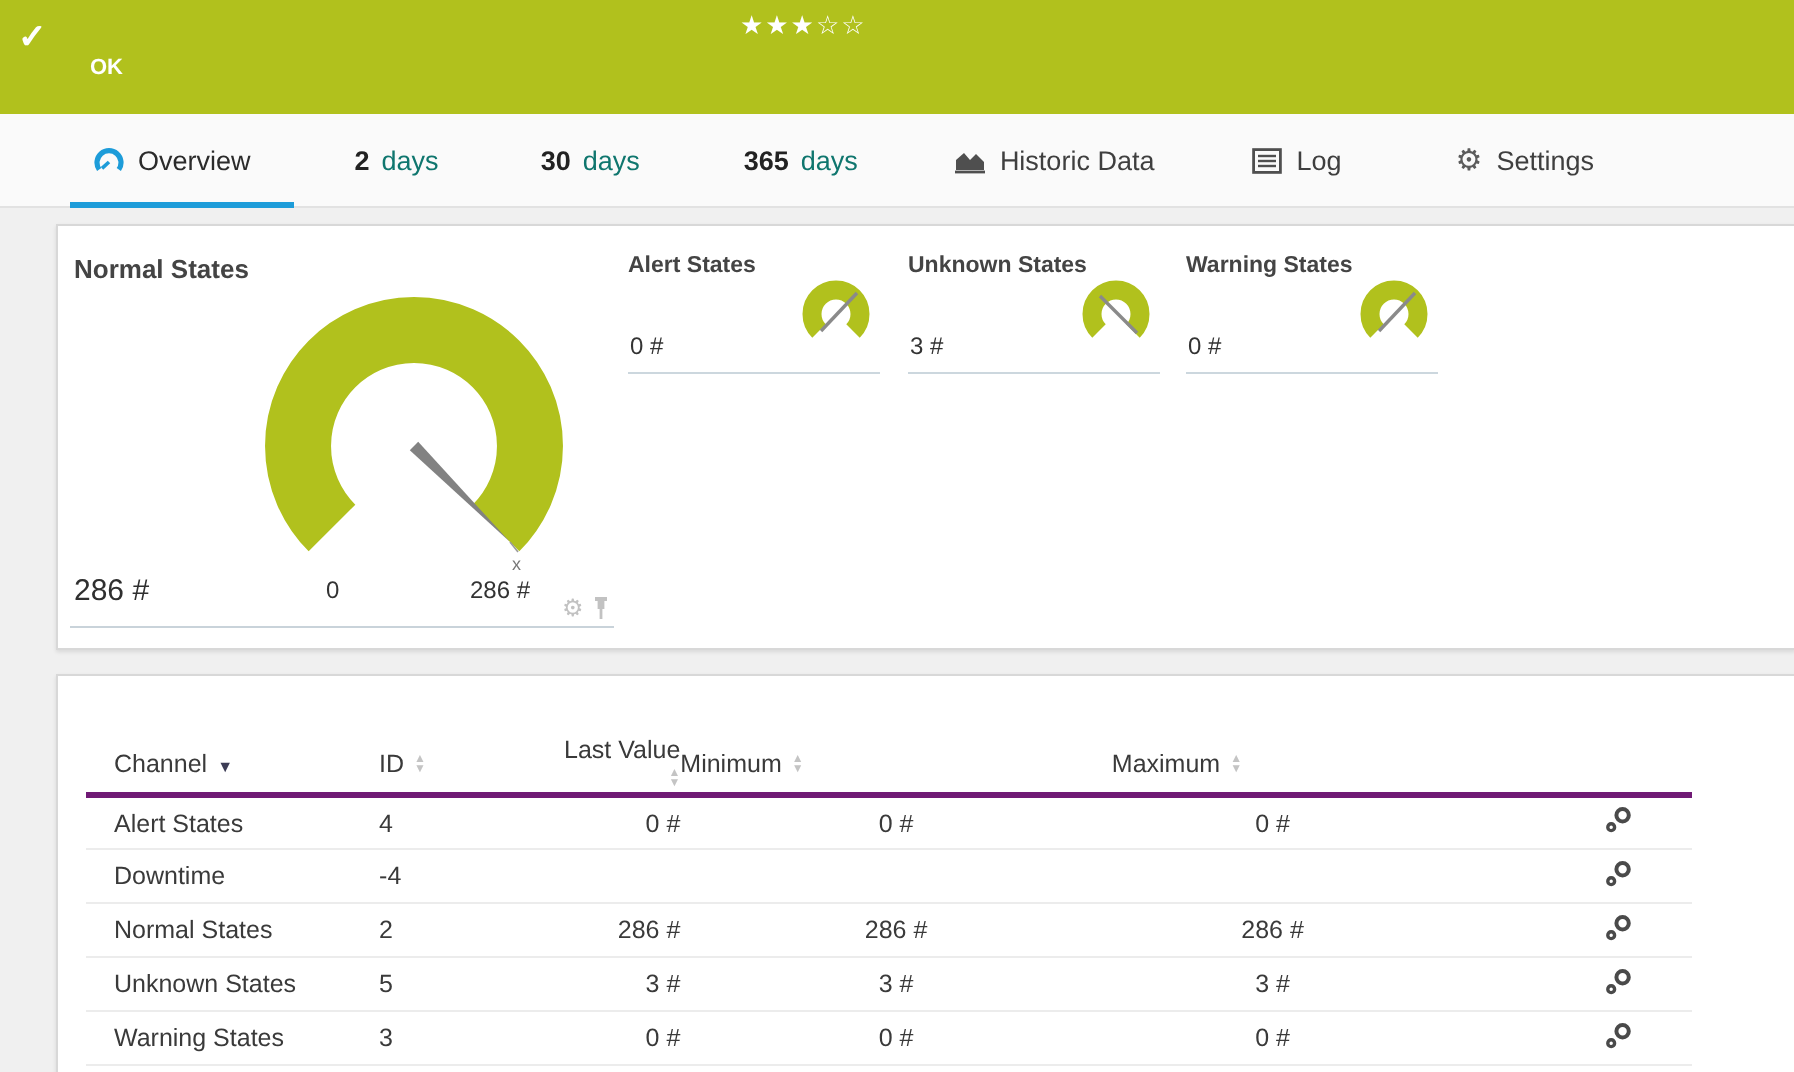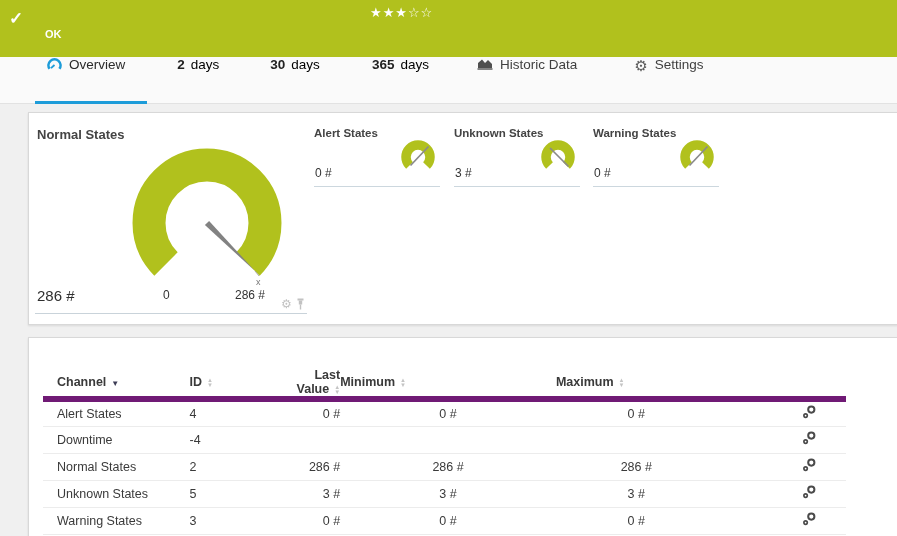--- a/index.html
+++ b/index.html
@@ -14,28 +14,28 @@
   .hdr-line1 { position:absolute; left:30px; top:6px; white-space:nowrap; font-size:17px; }
   .hdr-kind { font-style:italic; margin-right:7px; }
   .hdr-title { font-weight:bold; }
   .hdr-flag { font-size:11px; vertical-align:super; margin-left:2px; }
   .hdr-stars { position:absolute; left:370px; top:5px; font-size:13px; letter-spacing:1px; }
   .hdr-ok { position:absolute; left:45px; top:28px; font-size:11px; font-weight:bold; }
 
   
   .tabbar { position:absolute; left:0; top:57px; width:897px; height:47px;
     background:#fafafa; border-bottom:1px solid #e2e2e2; display:flex; align-items:stretch; }
-  .tab { display:flex; align-items:flex-start; height:100%; position:relative;
+  .tab { display:flex; align-items:center; height:100%; position:relative;
     cursor:pointer; color:#3f3f3f; font-size:13.5px; white-space:nowrap; }
   .tab .ticon { margin-right:7px; display:inline-flex; align-items:center; color:#5c5c5c; }
   .tab.active { color:#2b2b2b; }
   .tab.active::after { content:""; position:absolute; left:-12px; bottom:-1px;
     height:3px; width:112px; background:#1d9cd9; }
   .tnum { font-weight:bold; color:#222; margin-right:6px; }
-  .tlabel-light { color:#000000; }
+  .tlabel-light { color:#0f766e; }
   .gearglyph { font-size:15px; color:#3f3f3f; }
 
   
   .card { position:absolute; background:#fff; border:1px solid #d8d8d8; border-right:none;
     box-shadow:0 1px 2px rgba(0,0,0,0.10); }
   .gauges-card { left:28px; top:112px; width:870px; height:213px; }
   .table-card { left:28px; top:337px; width:870px; height:210px; }
 
   
   .big-title { position:absolute; left:8px; top:14px; font-size:13px; font-weight:bold; color:#444; }
@@ -51,22 +51,22 @@
   
   .mini { position:absolute; top:12px; width:126px; height:62px; border-bottom:1px solid #ccd7de; }
   .mini.m0 { left:285px; } .mini.m1 { left:425px; } .mini.m2 { left:564px; }
   .mini-title { position:absolute; left:0; top:2px; font-size:11.5px; font-weight:bold; color:#444; }
   .mini-svg { position:absolute; right:4px; top:13px; }
   .mini-value { position:absolute; left:1px; top:41px; font-size:12px; color:#333; }
 
   
   table.channels { position:absolute; left:14px; top:30px; width:803px;
     border-collapse:collapse; table-layout:fixed; }
-  table.channels th { font-weight:bold; color:#3a3a3a; font-size:12.5px; text-align:left;
-    height:28px; border-bottom:6px solid #701a75; padding:0; }
+  table.channels th { font-weight:normal; color:#3a3a3a; font-size:12.5px; text-align:left;
+    height:28px; border-bottom:3px solid #701a75; padding:0; }
   table.channels td { color:#3a3a3a; font-size:12.5px; height:27px; padding:0;
     border-bottom:1px solid #ececec; }
   .col-channel { width:144px; padding-left:14px !important; }
   .col-id { width:88px; }
   .col-last { width:60px; text-align:right !important; }
   .col-min { width:212px; text-align:center; }
   .col-max { width:158px; text-align:center; }
   .col-tools { width:127px; text-align:right !important; padding-right:30px !important; }
   .sorts { display:inline-flex; flex-direction:column; vertical-align:middle;
     margin-left:5px; line-height:5px; font-size:6px; color:#c4c4c4; }
@@ -108,20 +108,31 @@
     </div>
     <div class="tab" style="margin-left:48px">
       <span class="ticon">
         <svg width="16" height="13" viewBox="0 0 16 13">
             <path d="M1 11 L1 6 L5 2.5 L8 6 L11 3 L15 7 L15 11 Z" fill="#4f4f4f"></path>
             <line x1="0.5" y1="12" x2="15.5" y2="12" stroke="#4f4f4f" stroke-width="1.4"></line>
           </svg>
       </span>
       <span>Historic Data</span>
     </div>
+    <div class="tab" style="margin-left:49px">
+      <span class="ticon">
+        <svg width="15" height="13" viewBox="0 0 15 13">
+            <rect x="0.8" y="0.8" width="13.4" height="11.4" fill="none" stroke="#4f4f4f" stroke-width="1.4"></rect>
+            <line x1="3" y1="4" x2="12" y2="4" stroke="#4f4f4f" stroke-width="1.2"></line>
+            <line x1="3" y1="6.5" x2="12" y2="6.5" stroke="#4f4f4f" stroke-width="1.2"></line>
+            <line x1="3" y1="9" x2="12" y2="9" stroke="#4f4f4f" stroke-width="1.2"></line>
+          </svg>
+      </span>
+      <span>Log</span>
+    </div>
     <div class="tab" style="margin-left:57px">
       <span class="ticon gearglyph">⚙</span>
       <span>Settings</span>
     </div>
   </div>
 
   <div class="card gauges-card">
 
     <div>
       <div class="big-title">Normal States</div>

